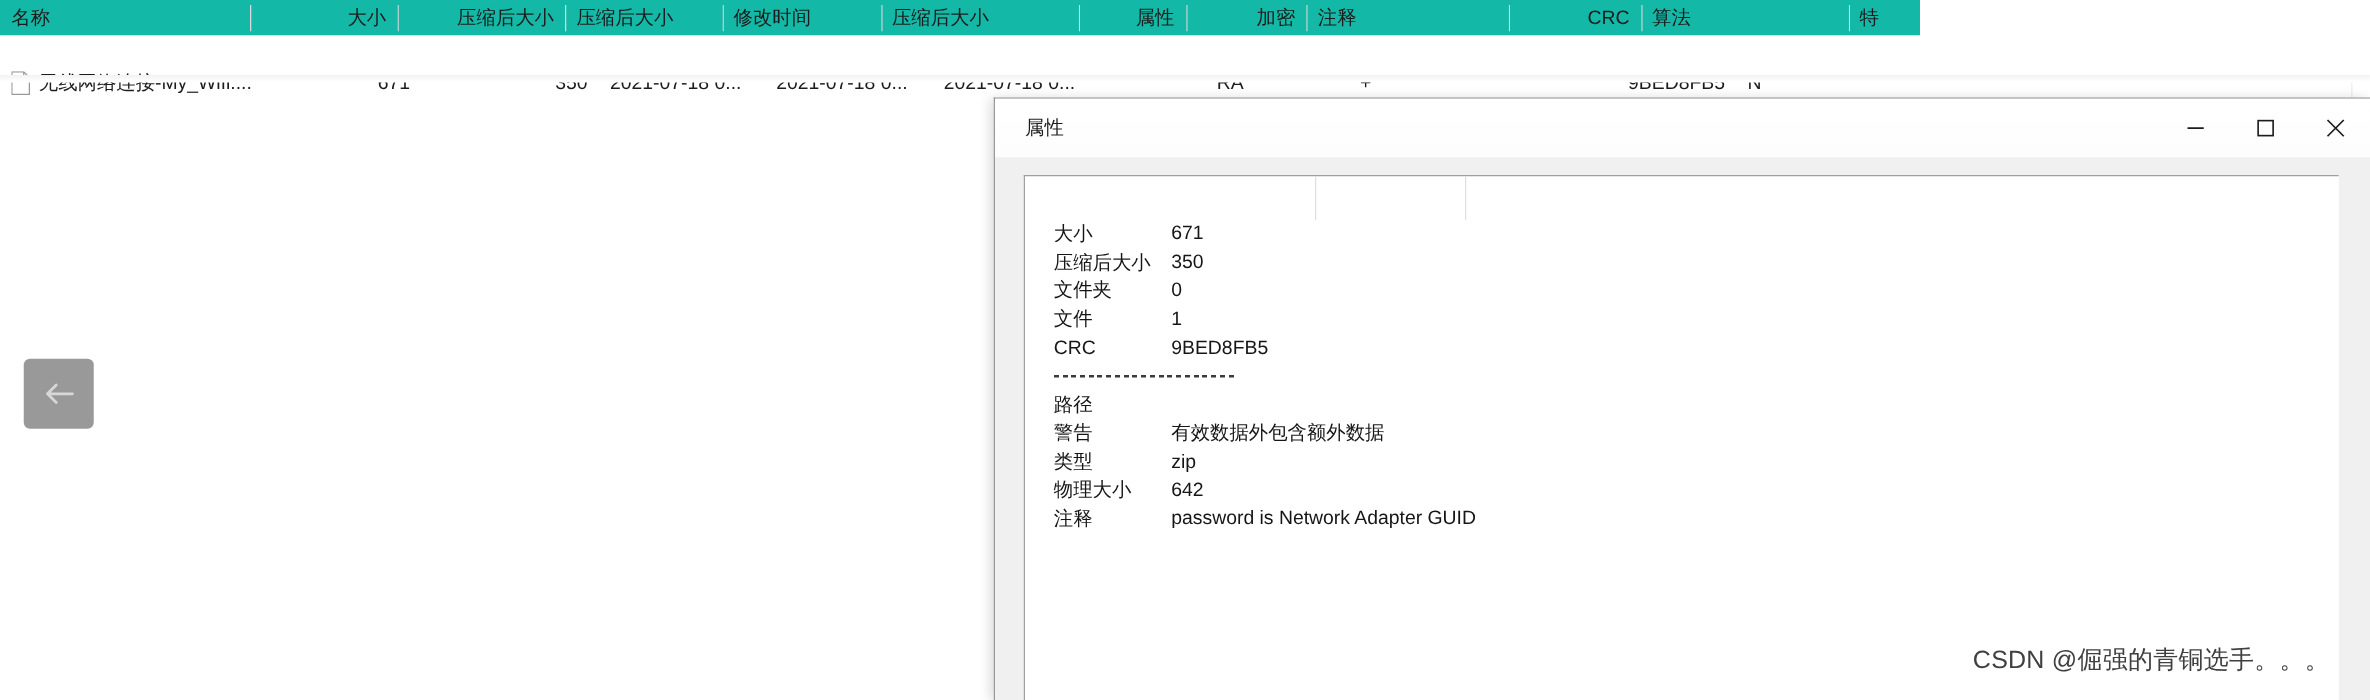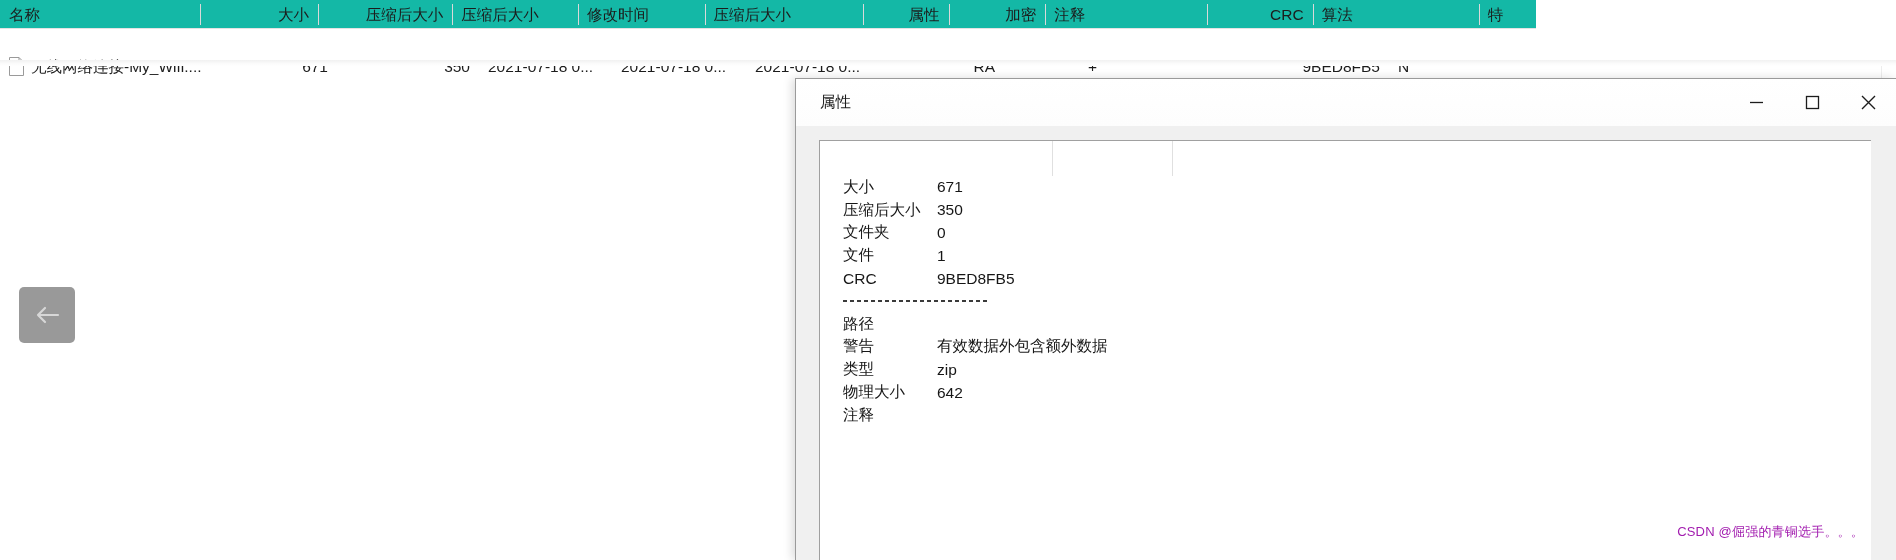--- a/index.html
+++ b/index.html
@@ -270,22 +270,22 @@
     filter: blur(2.4px);
     opacity: 0.95;
     border-radius: 1px;
   }
 
   
   #watermark {
     position: absolute;
     right: 32px;
     bottom: 19px;
-    font-size: 13px;
-    color: #a21caf;
+    font-size: 20px;
+    color: #404040;
     white-space: nowrap;
     letter-spacing: 0.2px;
     margin-top: 19px;
   }
 </style>
 </head>
 <body>
 
 <div id="file-manager">
 
@@ -407,20 +407,21 @@
         <div class="prop-row">
           <div class="prop-key">类型</div>
           <div class="prop-val">zip</div>
         </div>
         <div class="prop-row">
           <div class="prop-key">物理大小</div>
           <div class="prop-val">642</div>
         </div>
         <div class="prop-row">
           <div class="prop-key">注释</div>
+          <div class="prop-val">password is Network Adapter GUID</div>
         </div>
 
       </div>
     </div>
   </div>
 </div>
 
 <div id="watermark">CSDN @倔强的青铜选手。。。</div>
 
 </body></html>

